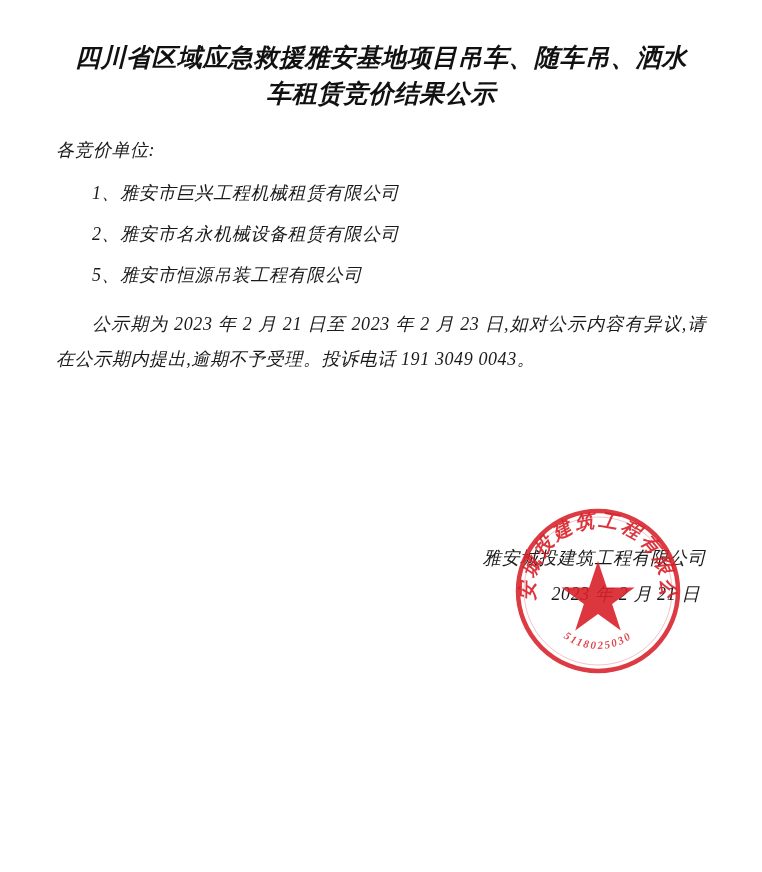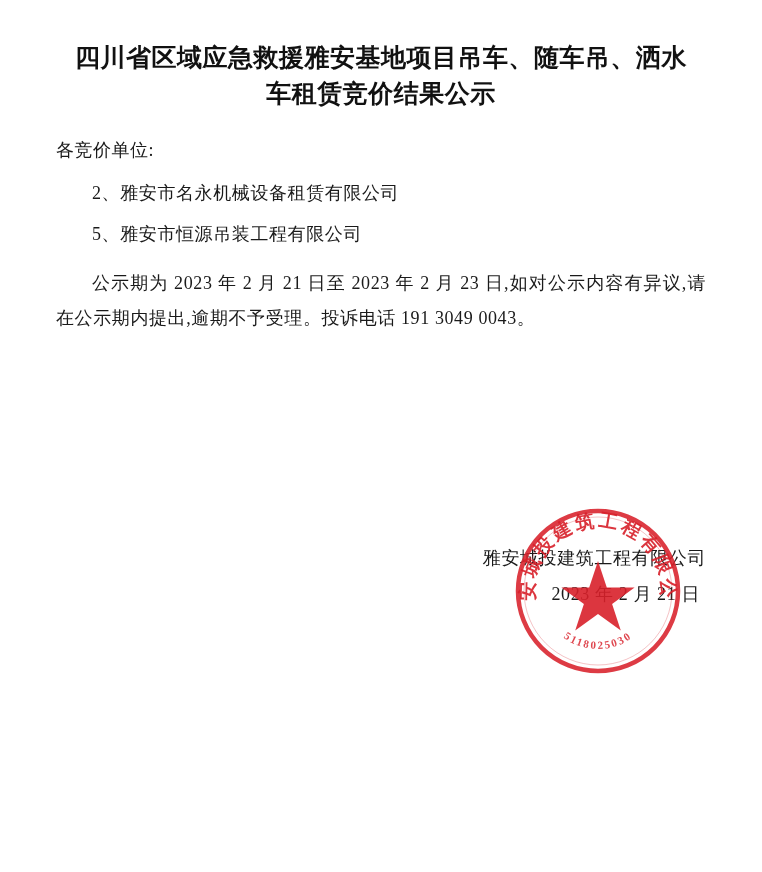--- a/index.html
+++ b/index.html
@@ -14,20 +14,21 @@
     color: #1a1a1a;
     overflow: hidden;
     position: relative;
   }
   .page {
     position: relative;
     width: 762px;
     height: 872px;
     box-sizing: border-box;
     padding: 34px 56px 0 56px;
+    font-style: italic;
   }
   .doc-title {
     font-size: 25px;
     font-weight: bold;
     line-height: 1.42;
     text-align: center;
     letter-spacing: 0.5px;
     color: #111;
     margin: 6px 10px 0 10px;
   }
@@ -96,20 +97,21 @@
 <body>
 
 <div class="page">
 
   <div class="doc-title">四川省区域应急救援雅安基地项目吊车、随车吊、洒水车租赁竞价结果公示</div>
 
   <div class="salutation">各竞价单位:</div>
 
 
   <div class="list">
+    <div class="list-item">1、雅安市巨兴工程机械租赁有限公司</div>
     <div class="list-item">2、雅安市名永机械设备租赁有限公司</div>
     <div class="list-item">5、雅安市恒源吊装工程有限公司</div>
   </div>
 
   <div class="para indent para-notice">公示期为 2023 年 2 月 21 日至 2023 年 2 月 23 日,如对公示内容有异议,请在公示期内提出,逾期不予受理。投诉电话 191 3049 0043。</div>
 
   <div class="signature-block">
     <div>雅安城投建筑工程有限公司</div>
     <div class="sig-date">2023 年 2 月 21 日</div>
   </div>

